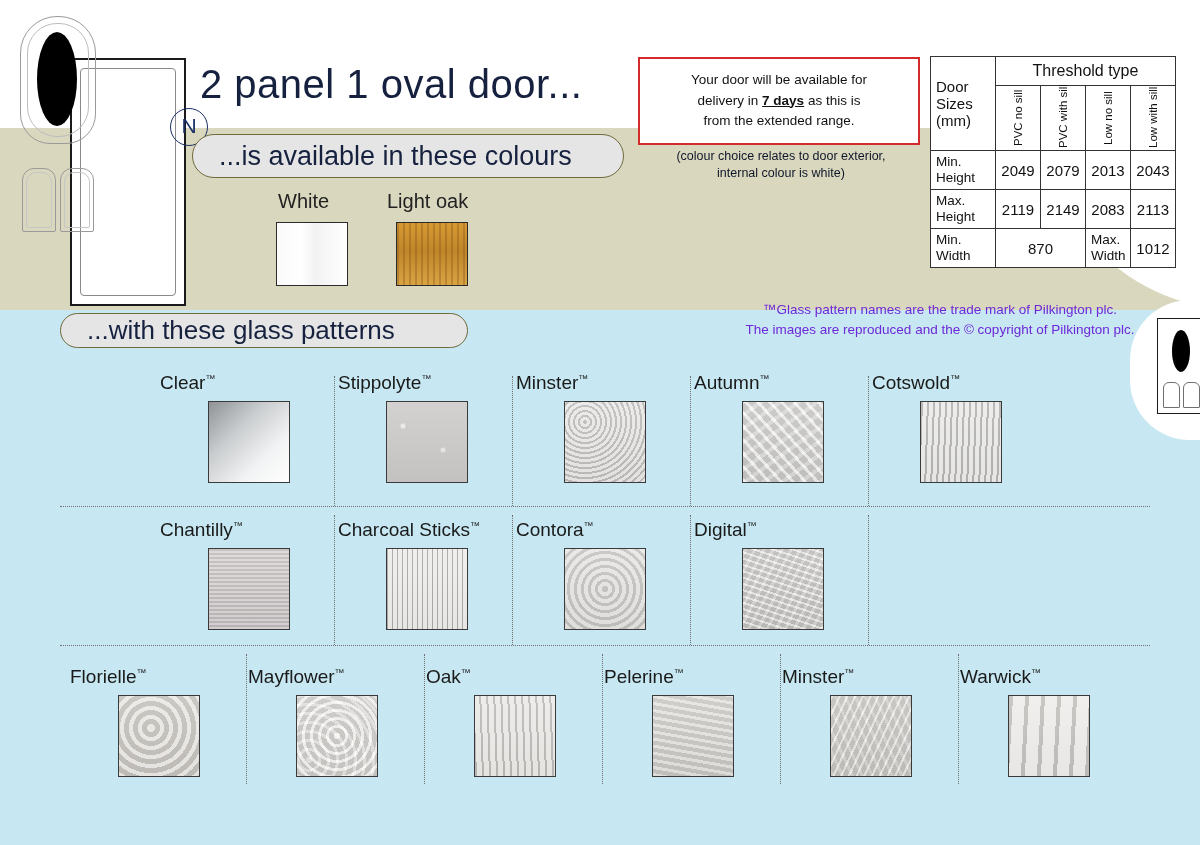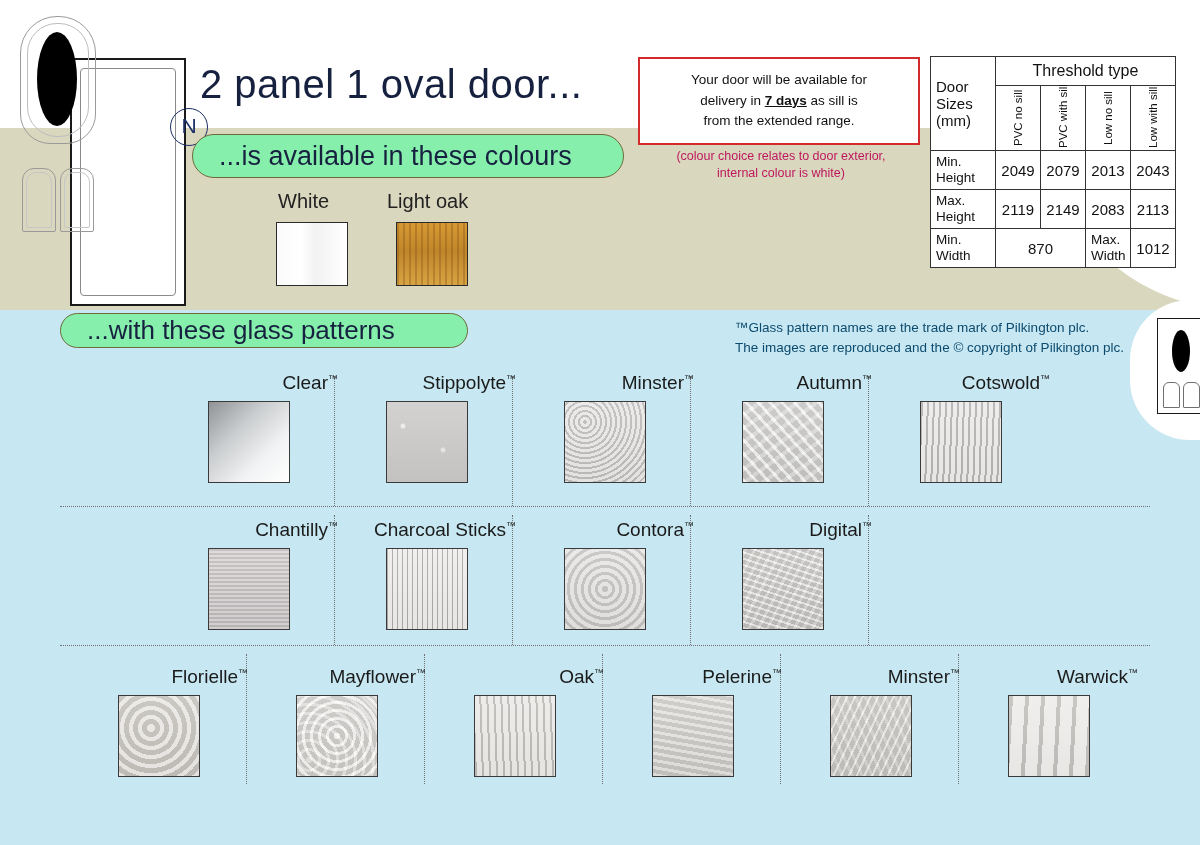--- a/index.html
+++ b/index.html
@@ -163,21 +163,21 @@
   .title-main {
     position: absolute;
     left: 200px; top: 62px;
     font-size: 40px;
     color: #16213f;
     font-family: "Liberation Sans", sans-serif;
     letter-spacing: 0.5px;
   }
   .pill {
     position: absolute;
-    background: #86efac;
+    background: #e5e5e5;
     border: 1.5px solid #6f6a3a;
     border-radius: 22px;
     color: #16213f;
     display: flex;
     align-items: center;
     padding: 0 26px;
     font-size: 27px;
     box-sizing: border-box;
   }
   .pill-colours {
@@ -206,21 +206,21 @@
     font-size: 13.5px;
     color: #111;
     line-height: 1.55;
   }
   .delivery-box b { text-decoration: underline; text-align: center; }
   .colour-note {
     position: absolute;
     left: 636px; top: 148px;
     width: 290px;
     text-align: center;
-    color: #be185d;
+    color: #0f172a;
     font-size: 12.5px;
     line-height: 1.35;
   }
 
   
   .sizes-table {
     position: absolute;
     left: 930px; top: 56px;
     border-collapse: collapse;
     background: #ffffff;
@@ -281,44 +281,44 @@
   }
   .swatch-oak {
     background:
       repeating-linear-gradient(90deg, rgba(120,70,15,.30) 0 2px, rgba(255,255,255,0) 2px 6px),
       linear-gradient(180deg,#d79a33 0%,#c0862a 45%,#d9a444 100%);
   }
 
   
   .tm-note {
     position: absolute;
-    left: 735px; top: 318px;
+    left: 735px; top: 300px;
     width: 410px;
-    text-align: left;
+    text-align: center;
     font-size: 13.5px;
-    color: #0c4a6e;
+    color: #6d28d9;
     line-height: 1.5;
   }
 
   
   .glass-grid {
     position: absolute;
     left: 60px; top: 372px;
     width: 1090px;
   }
   .glass-row {
     display: flex;
     position: relative;
   }
   .glass-row.r1 > .glass-item { width: 178px; }
   .glass-row.r2 > .glass-item { width: 178px; }
   .glass-row.r3 > .glass-item { width: 178px; }
   .glass-item {
     position: relative;
-    text-align: right;
+    text-align: left;
     height: 138px;
   }
   .glass-row.r3 .glass-item { height: 140px; }
   .glass-name {
     font-size: 19px;
     color: #1a1a1a;
     margin-bottom: 7px;
     white-space: nowrap;
   }
   .glass-name sup { font-size: 10px; }
@@ -454,21 +454,21 @@
 <div class="pill pill-colours">
   <span>...is available in these colours</span>
 </div>
 <div class="pill pill-glass">
   <span>...with these glass patterns</span>
 </div>
 
 <div class="delivery-box">
   <div>
     <span>Your door will be available for</span><br>
-    <span>delivery in </span><b>7 days</b><span> as sill is</span><br>
+    <span>delivery in </span><b>7 days</b><span> as this is</span><br>
     <span>from the extended range.</span>
   </div>
 </div>
 <div class="colour-note">
   <span>(colour choice relates to door exterior,</span><br>
   <span>internal colour is white)</span>
 </div>
 
 <table class="sizes-table">
   <tbody>

